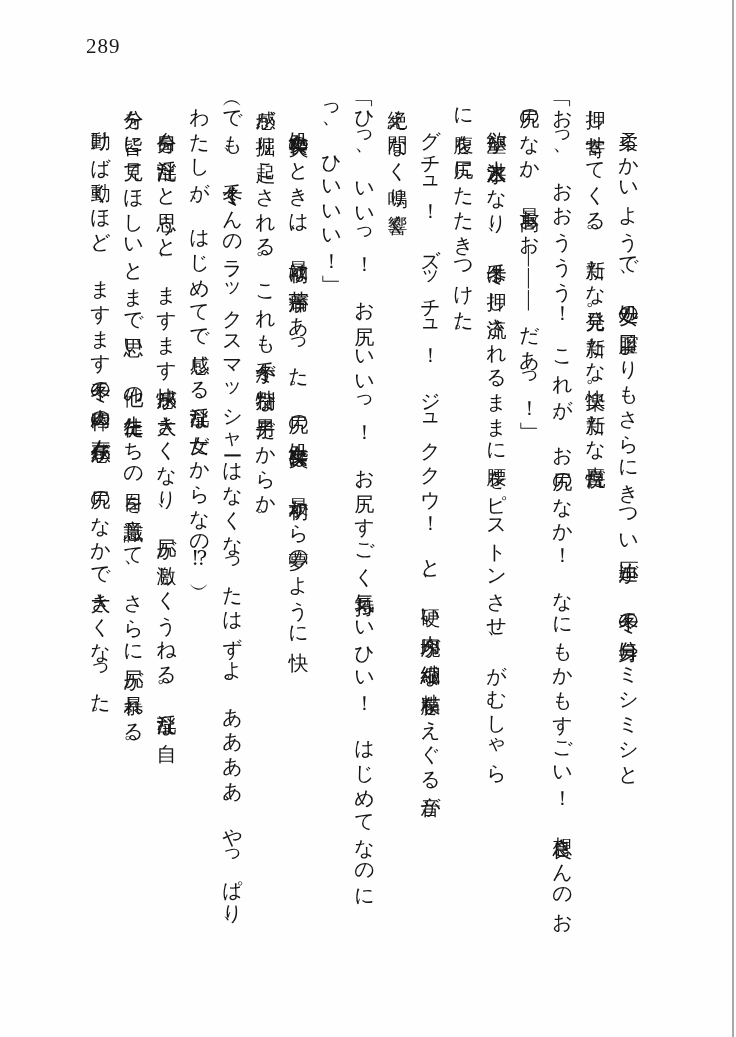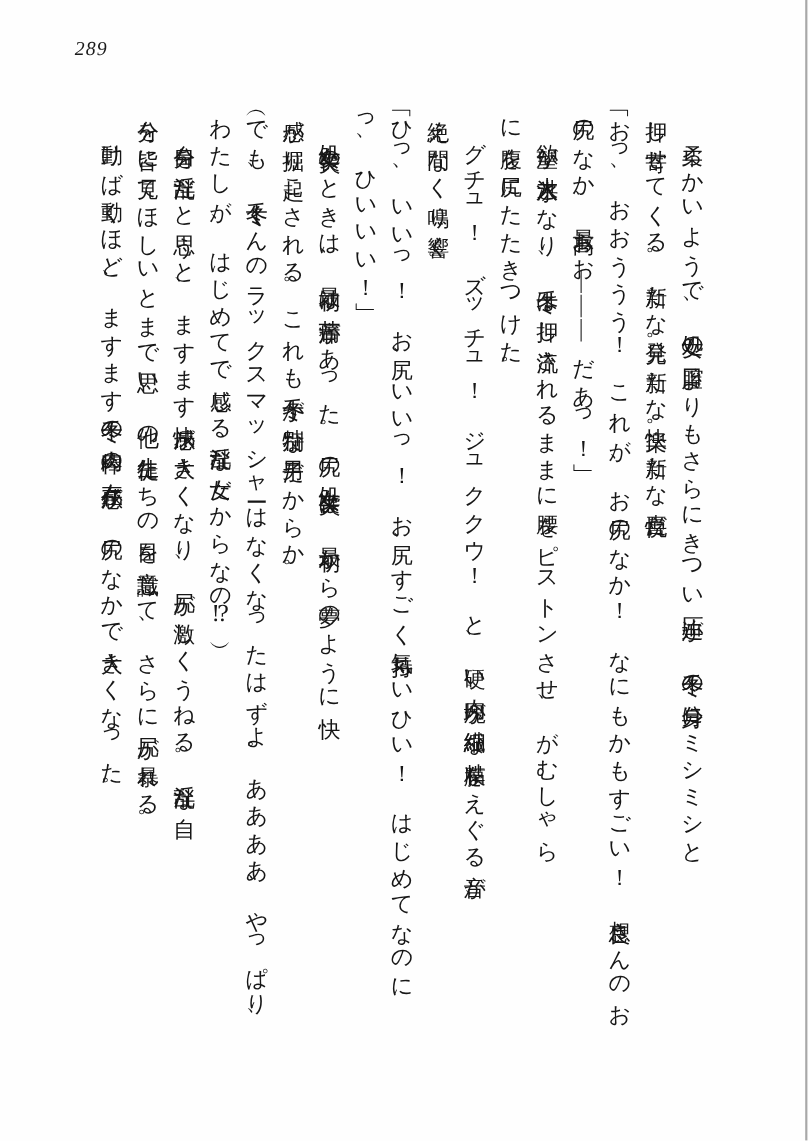--- a/index.html
+++ b/index.html
@@ -11,23 +11,22 @@
     position: relative;
     width: 736px;
     height: 1037px;
     background: #fefefe;
     overflow: hidden;
     font-family: "Liberation Serif", "DejaVu Serif", serif;
   }
   .page-number {
     position: absolute;
     top: 34px;
-    left: 68px;
-    font-size: 18px;
-    font-style: italic;
+    left: 86px;
+    font-size: 21px;
     color: #1a1a1a;
     letter-spacing: 1px;
   }
   .text-block {
     position: absolute;
     top: 94px;
     right: 91px;
     width: 561px;
     height: 840px;
     writing-mode: vertical-rl;

